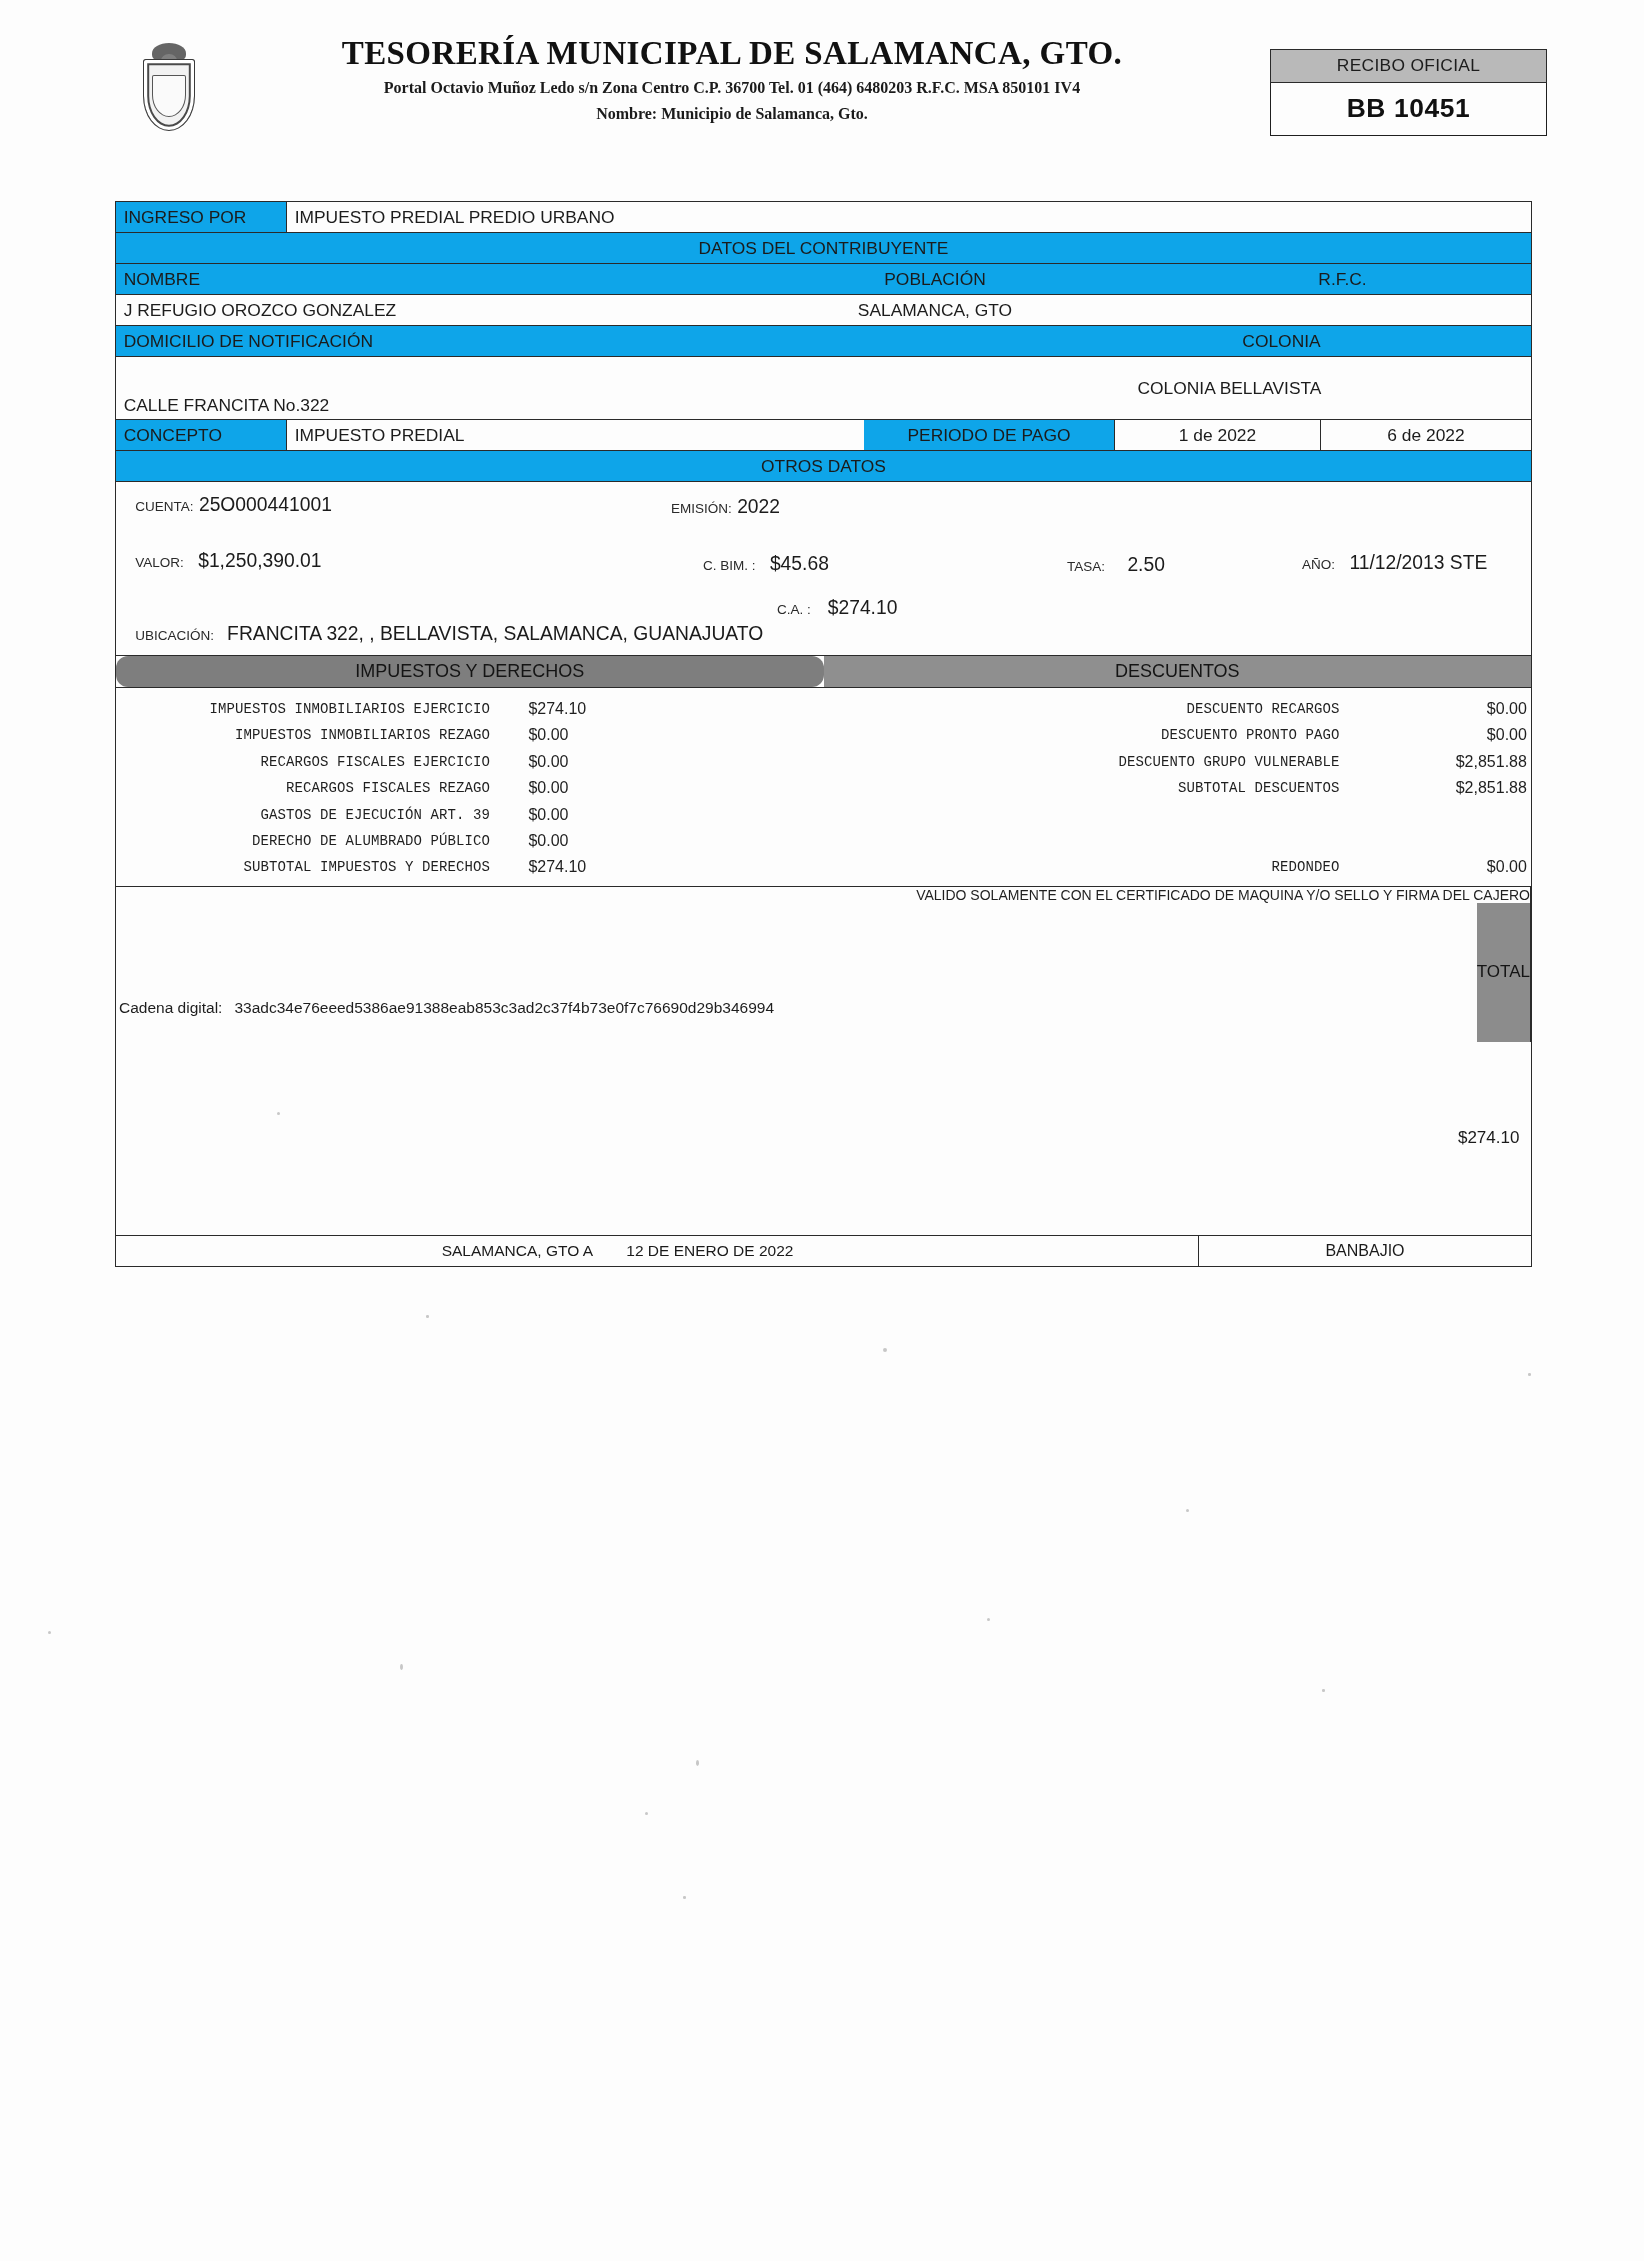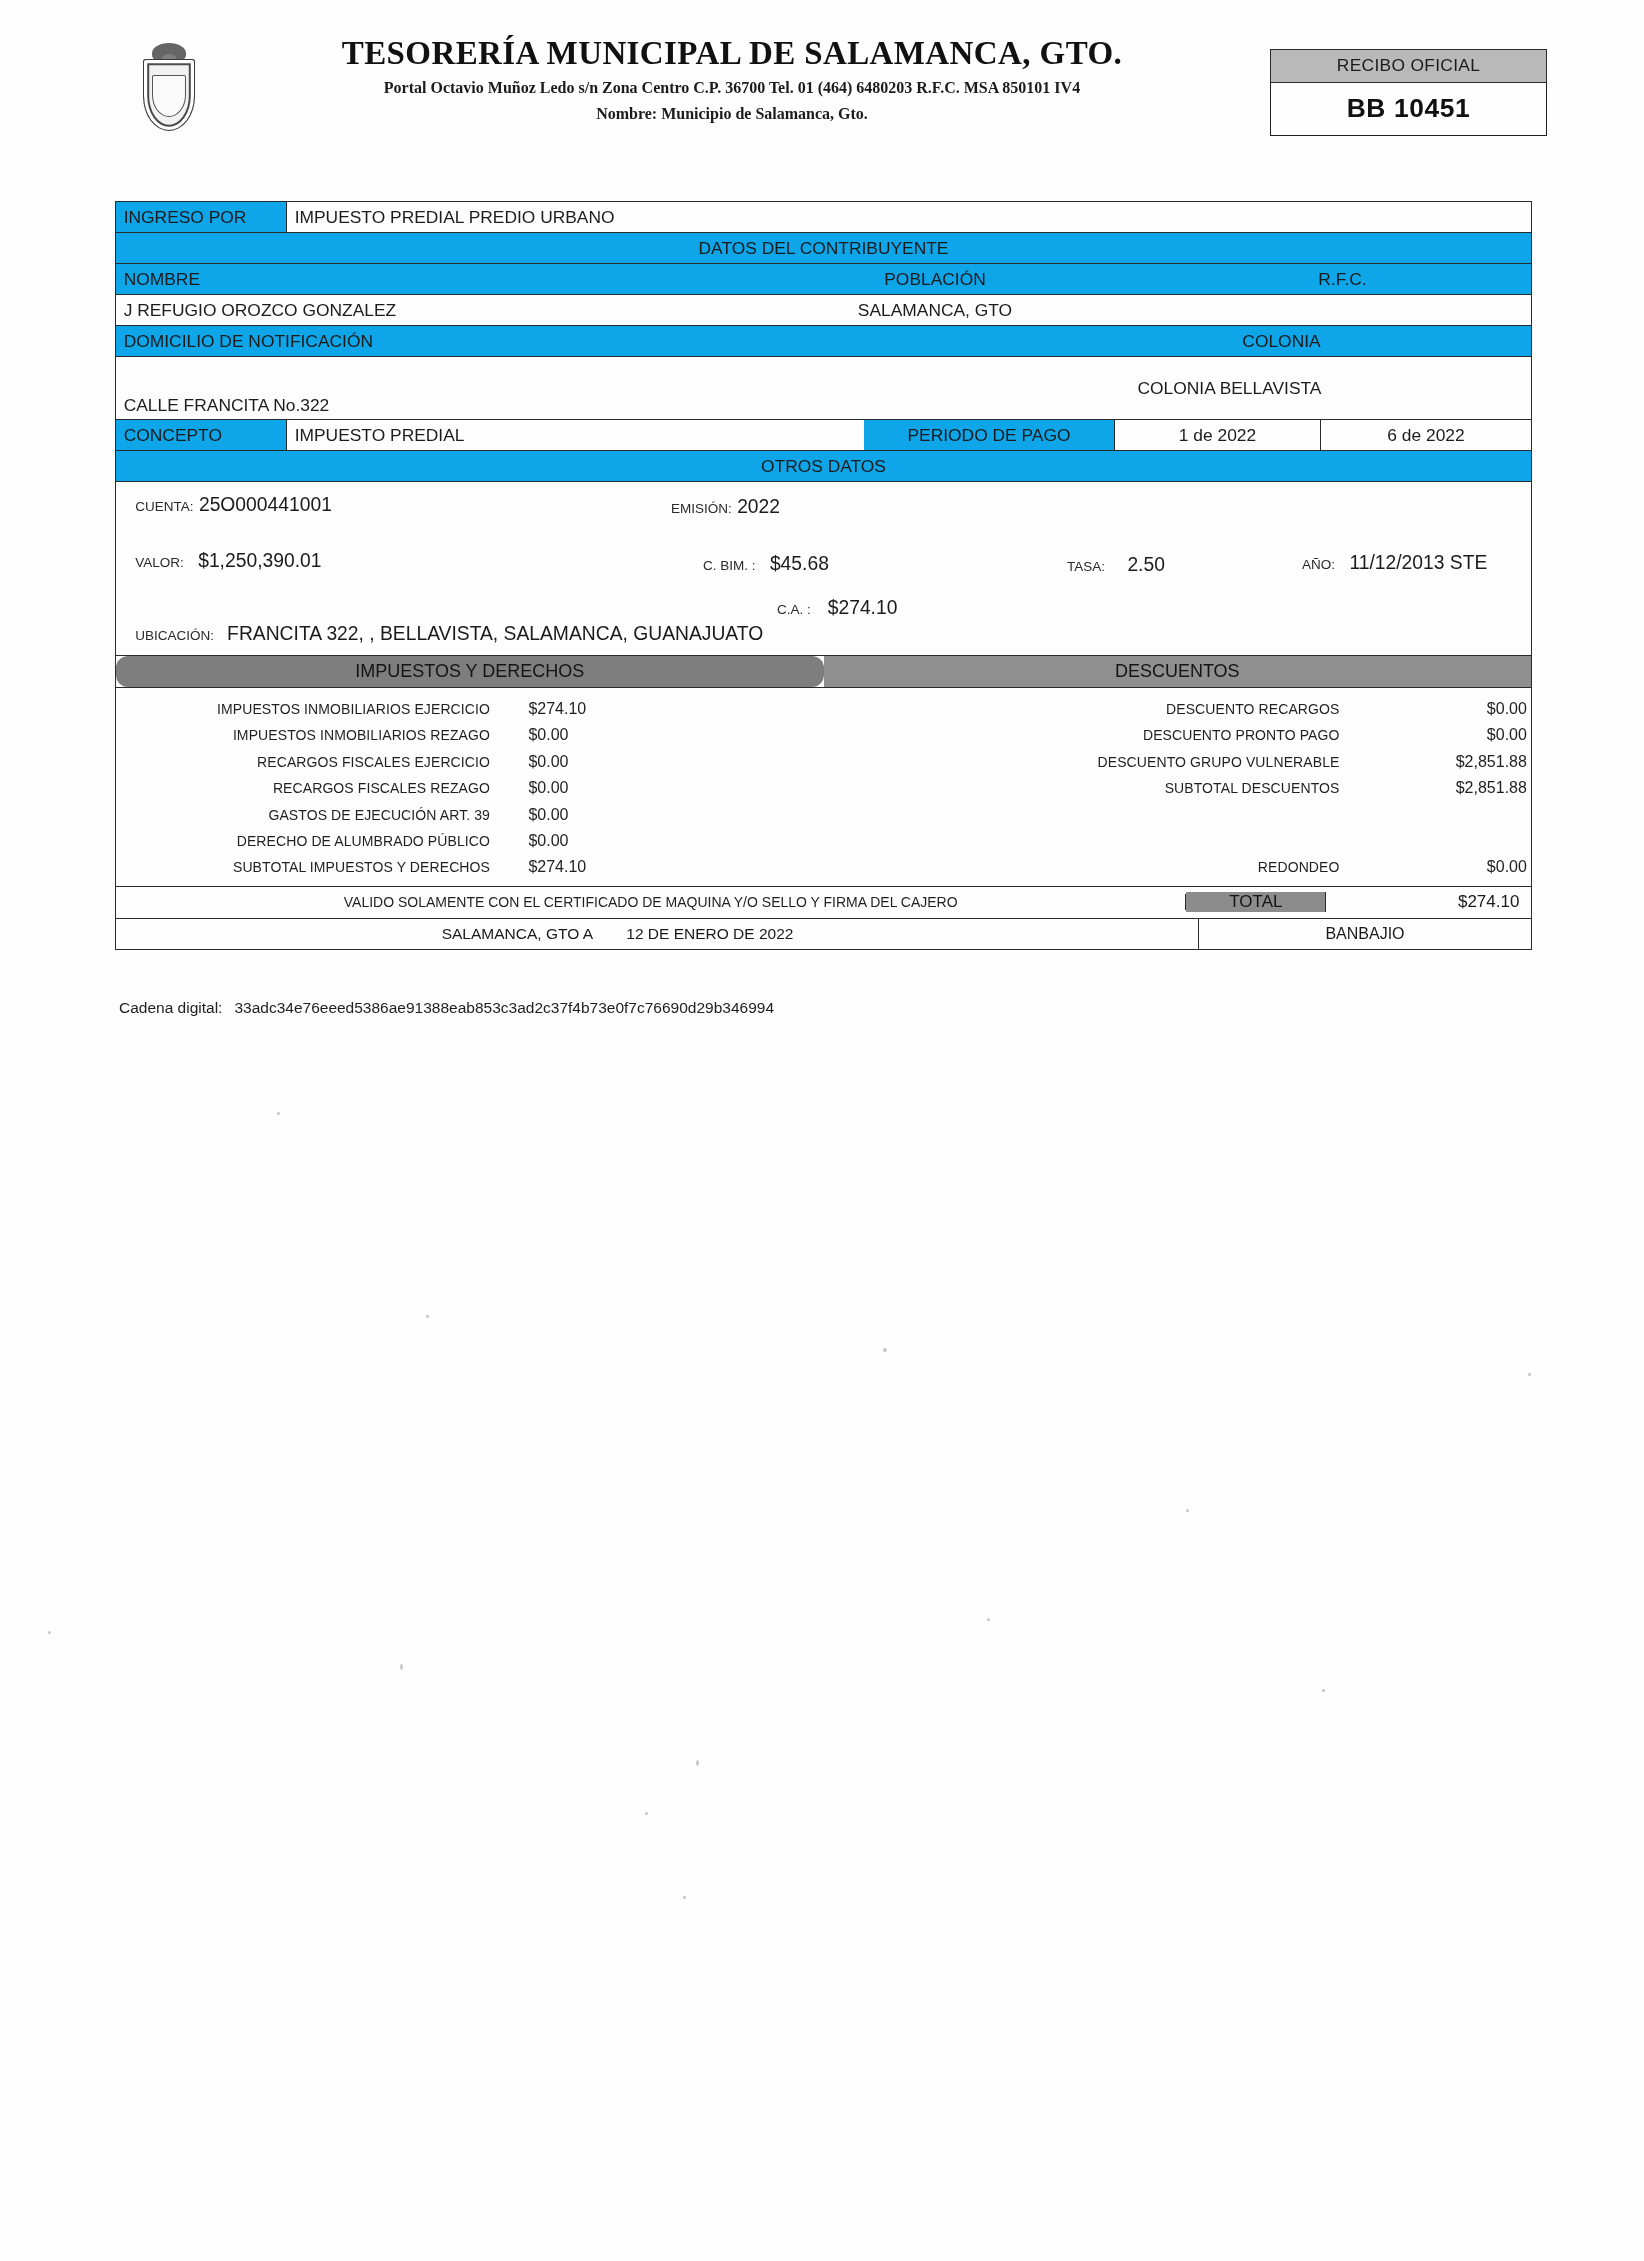--- a/index.html
+++ b/index.html
@@ -200,20 +200,21 @@
     align-items: center;
     height: 26.4px;
     font-size: 14px;
     color: #1f1f1f;
   }
   .mrow .m-label {
     flex: 0 0 374px;
     text-align: right;
     padding-right: 6.4px;
     letter-spacing: 0.1px;
+    font-family: Liberation Mono, monospace;
   }
   .mrow .m-value {
     flex: 0 0 168px;
     text-align: left;
     padding-left: 32px;
     font-size: 16px;
   }
   .money-col.right .mrow .m-label {
     flex: 0 0 516px;
   }
@@ -236,23 +237,24 @@
     color: #141414;
     text-align: center;
     font-size: 18px;
     padding: 4.5px 0 5.2px;
     box-sizing: border-box;
   }
   .hdr2 > div:first-child { background: #7e7e7e; border-radius: 12px; }
 
   .valid-row {
     display: flex;
-    align-items: center;
+    align-items: flex-end;
     border-bottom: 1.3px solid #2a2a2a;
     min-height: 31px;
+    flex-direction: column;
   }
   .valid-text {
     flex: 1 1 auto;
     display: flex;
     align-items: center;
     justify-content: center;
     font-size: 14px;
     color: #1f1f1f;
     border-right: 1.3px solid #2a2a2a;
   }

